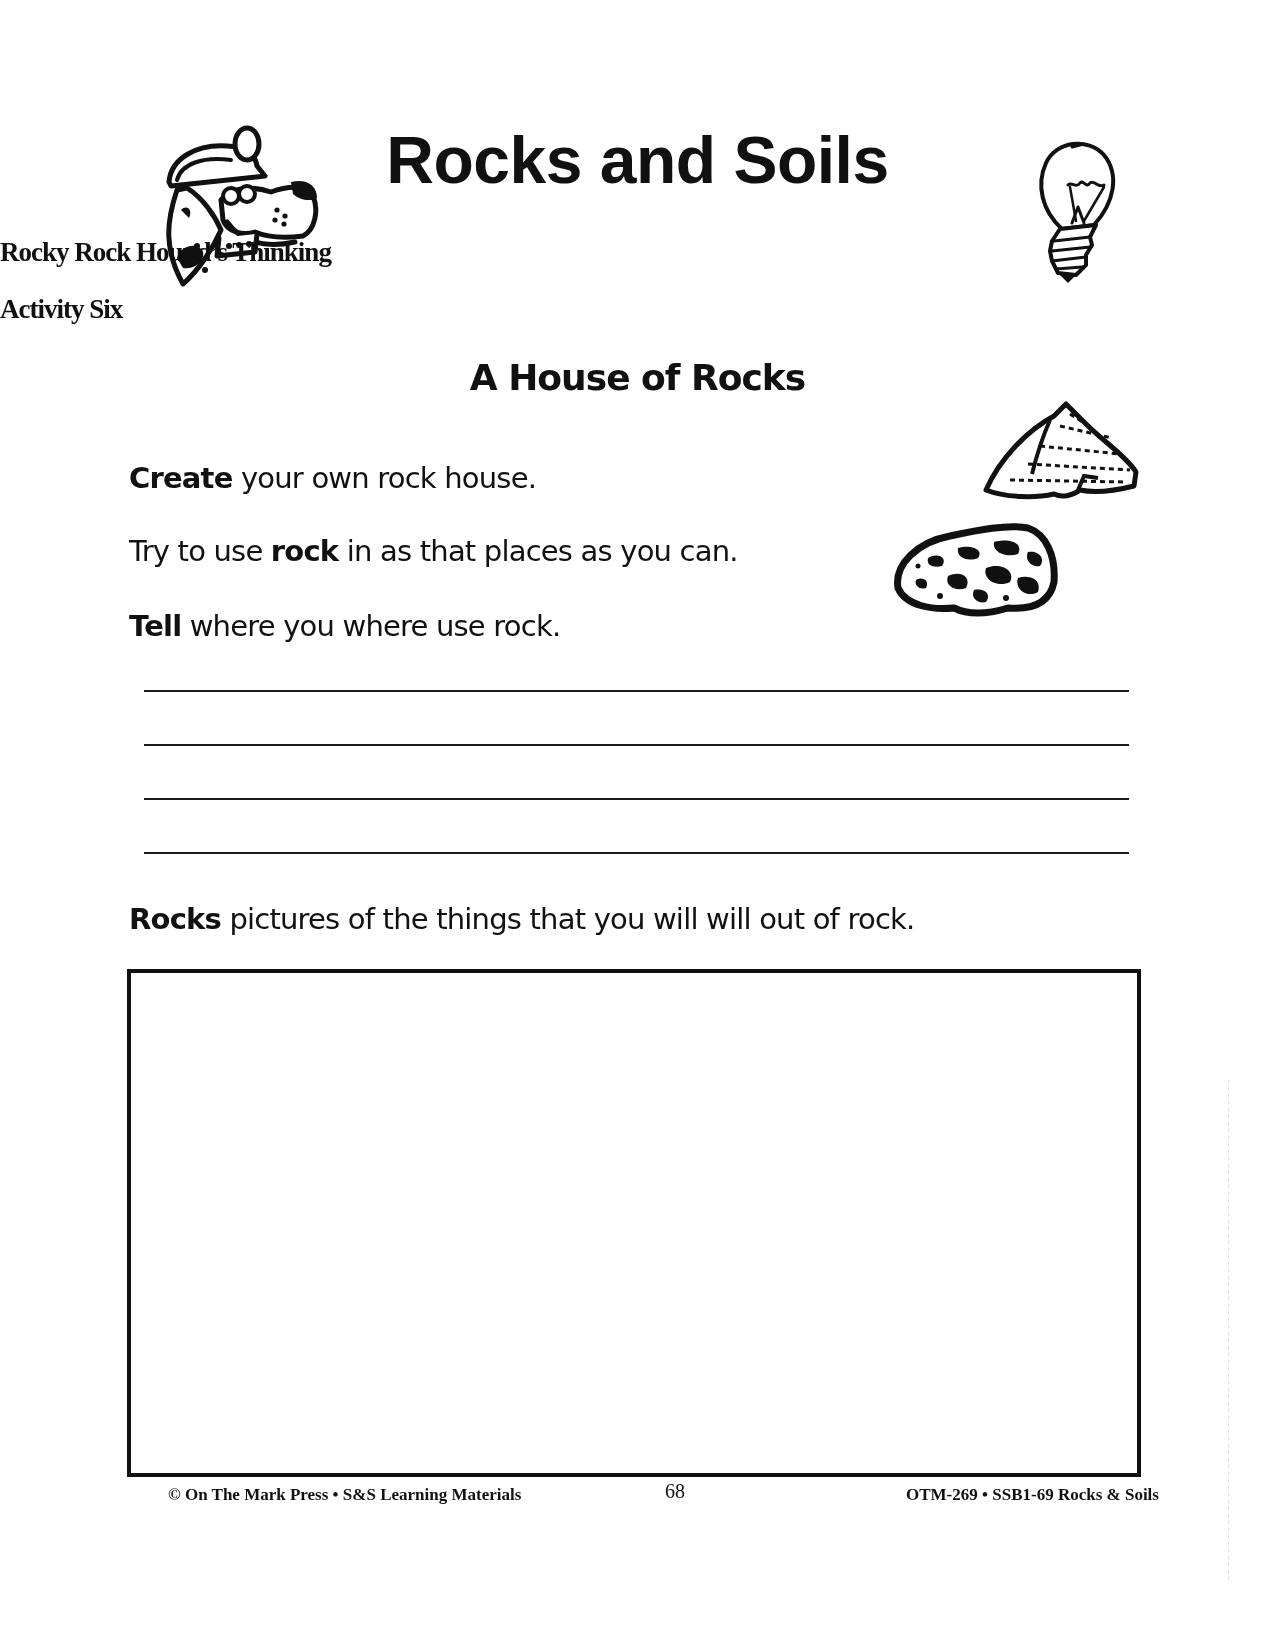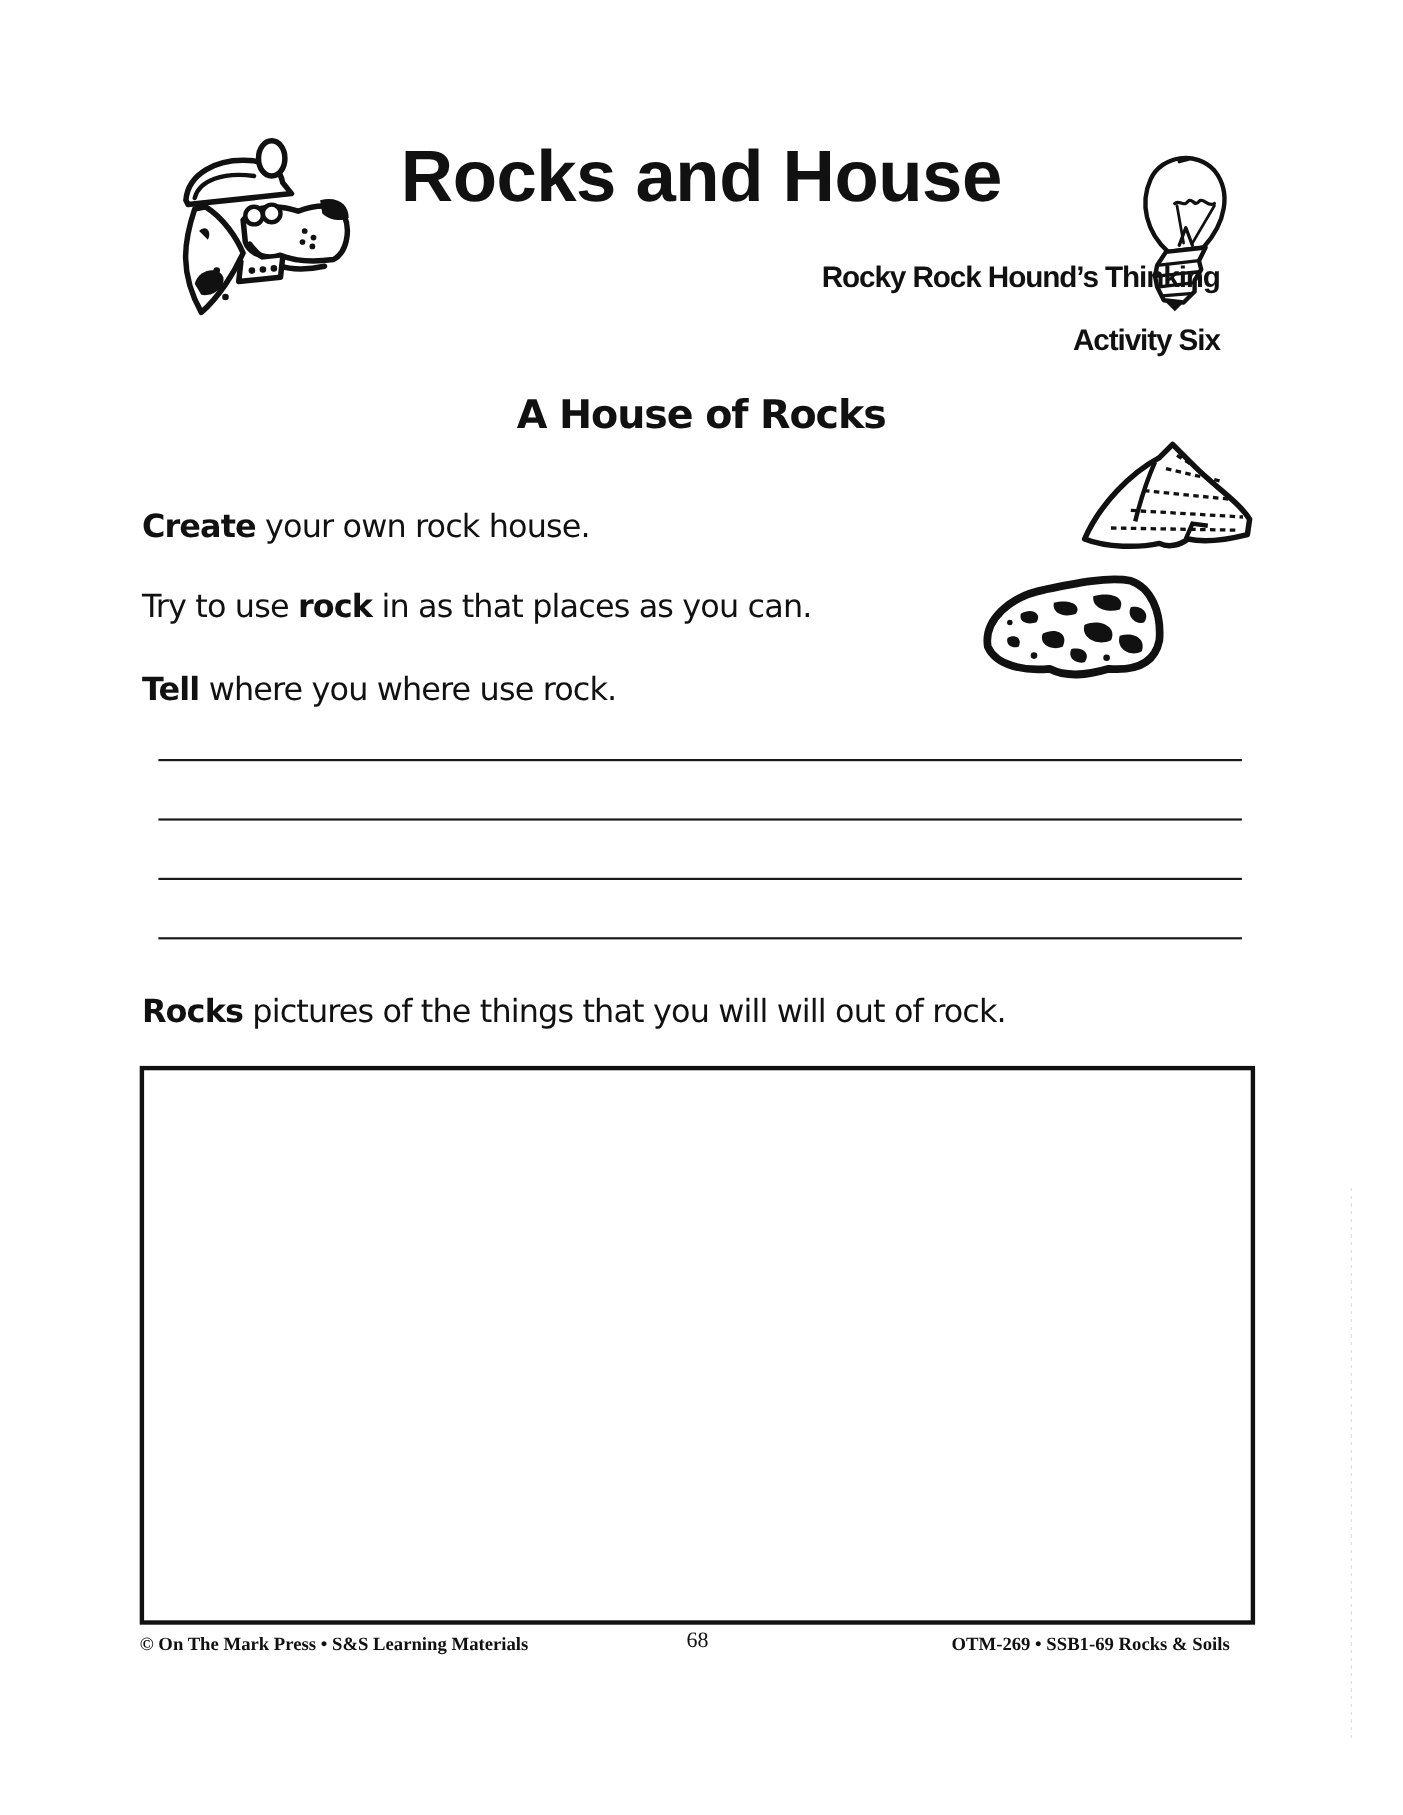--- a/index.html
+++ b/index.html
@@ -4,22 +4,22 @@
 <style>
   html, body { margin: 0; padding: 0; background: #ffffff; }
   body { width: 1275px; height: 1650px; position: relative; overflow: hidden; color: #111; }
   .abs { position: absolute; text-align: right; }
   .title {
     left: 0; width: 1275px; top: 122px; text-align: center;
     font-family: "Liberation Sans", sans-serif; font-weight: bold;
     font-size: 66px; letter-spacing: -0.5px; line-height: 76px;
   }
   .sub {
-    left: 0; width: 1109px; text-align: right;
-    font-family: Liberation Sans, sans-serif; font-weight: bold;
+    left: 0; width: 1109px; text-align: left;
+    font-family: Liberation Serif, serif; font-weight: bold;
     font-size: 27px; letter-spacing: -1px; line-height: 34px;
   }
   .sub1 { top: 235px; }
   .sub2 { top: 292px; }
   .heading {
     left: 0; width: 1275px; top: 352px; text-align: center;
     font-family: "DejaVu Sans", sans-serif; font-weight: bold;
     font-size: 36px; letter-spacing: -1px; line-height: 52px;
   }
   .instr {
@@ -30,21 +30,21 @@
   .i1 { top: 460px; }
   .i2 { top: 533px; }
   .i3 { top: 608px; }
   .i4 { top: 901px; }
   .wline { left: 144px; width: 985px; height: 0; border-top: 2px solid #1a1a1a; }
   .draw-box {
     left: 127px; top: 969px; width: 1006px; height: 500px;
     border: 4px solid #111; background: #fff;
   }
   .footer {
-    top: 1484px; font-family: "Liberation Serif", serif; font-size: 17px; line-height: 22px; white-space: nowrap;
+    top: 1484px; font-family: "Liberation Serif", serif; font-size: 17px; line-height: 22px; white-space: nowrap; margin-left: 41px;
   }
   .f-left { left: 127px; font-weight: bold; }
   .f-center { left: 624px; font-size: 20px; top: 1480px; }
   .f-right { left: 865px; font-weight: bold; width: 272px; text-align: left; }
   .ill { position: absolute; }
   .scanline { left: 1228px; top: 1080px; width: 1px; height: 500px; background: repeating-linear-gradient(#ddd 0 3px, transparent 3px 7px); }
 </style>
 </head>
 <body>
 
@@ -75,21 +75,21 @@
   <path d="M30 138 C34 124 52 122 56 132 C58 142 46 150 36 148 Z" fill="#111"></path>
   <path d="M34 90 C40 84 46 90 42 98 Z" fill="#111"></path>
   <circle cx="58" cy="150" r="3" fill="#111"></circle>
     <circle cx="50" cy="126" r="3" fill="#111"></circle>
 
   <circle cx="82" cy="126" r="3" fill="#111"></circle>
     <circle cx="92" cy="125" r="3" fill="#111"></circle>
     <circle cx="102" cy="124" r="3" fill="#111"></circle>
 </svg>
 
-<div class="abs title">Rocks and House</div>
+<div class="abs title">Rocks and Soils</div>
 
 <svg class="ill" style="left:1028px;top:133px" width="90" height="152" viewBox="0 0 90 152">
   <g fill="none" stroke="#111" stroke-width="4" stroke-linejoin="round" stroke-linecap="round">
     <path d="M34 96 C14 78 8 52 18 30 C28 8 60 4 76 22 C92 42 86 70 66 92 Z" fill="#fff"></path>
     <path d="M44 14 L52 12" stroke-width="3"></path>
     <path d="M40 52 C44 48 48 56 52 50 C56 46 58 56 62 50 C66 46 70 56 76 52" stroke-width="3"></path>
     <path d="M42 54 L48 88 M76 54 L56 88" stroke-width="2.5"></path>
     <path d="M44 90 L50 74 L56 90" stroke-width="3"></path>
     <path d="M32 96 L68 92 L62 104 L64 112 L58 122 L58 132 L48 142 L30 140 L24 128 L22 118 L24 108 Z" fill="#fff"></path>
     <path d="M26 108 L62 104 M24 118 L62 114 M24 128 L58 124 M28 136 L54 134" stroke-width="3"></path>

